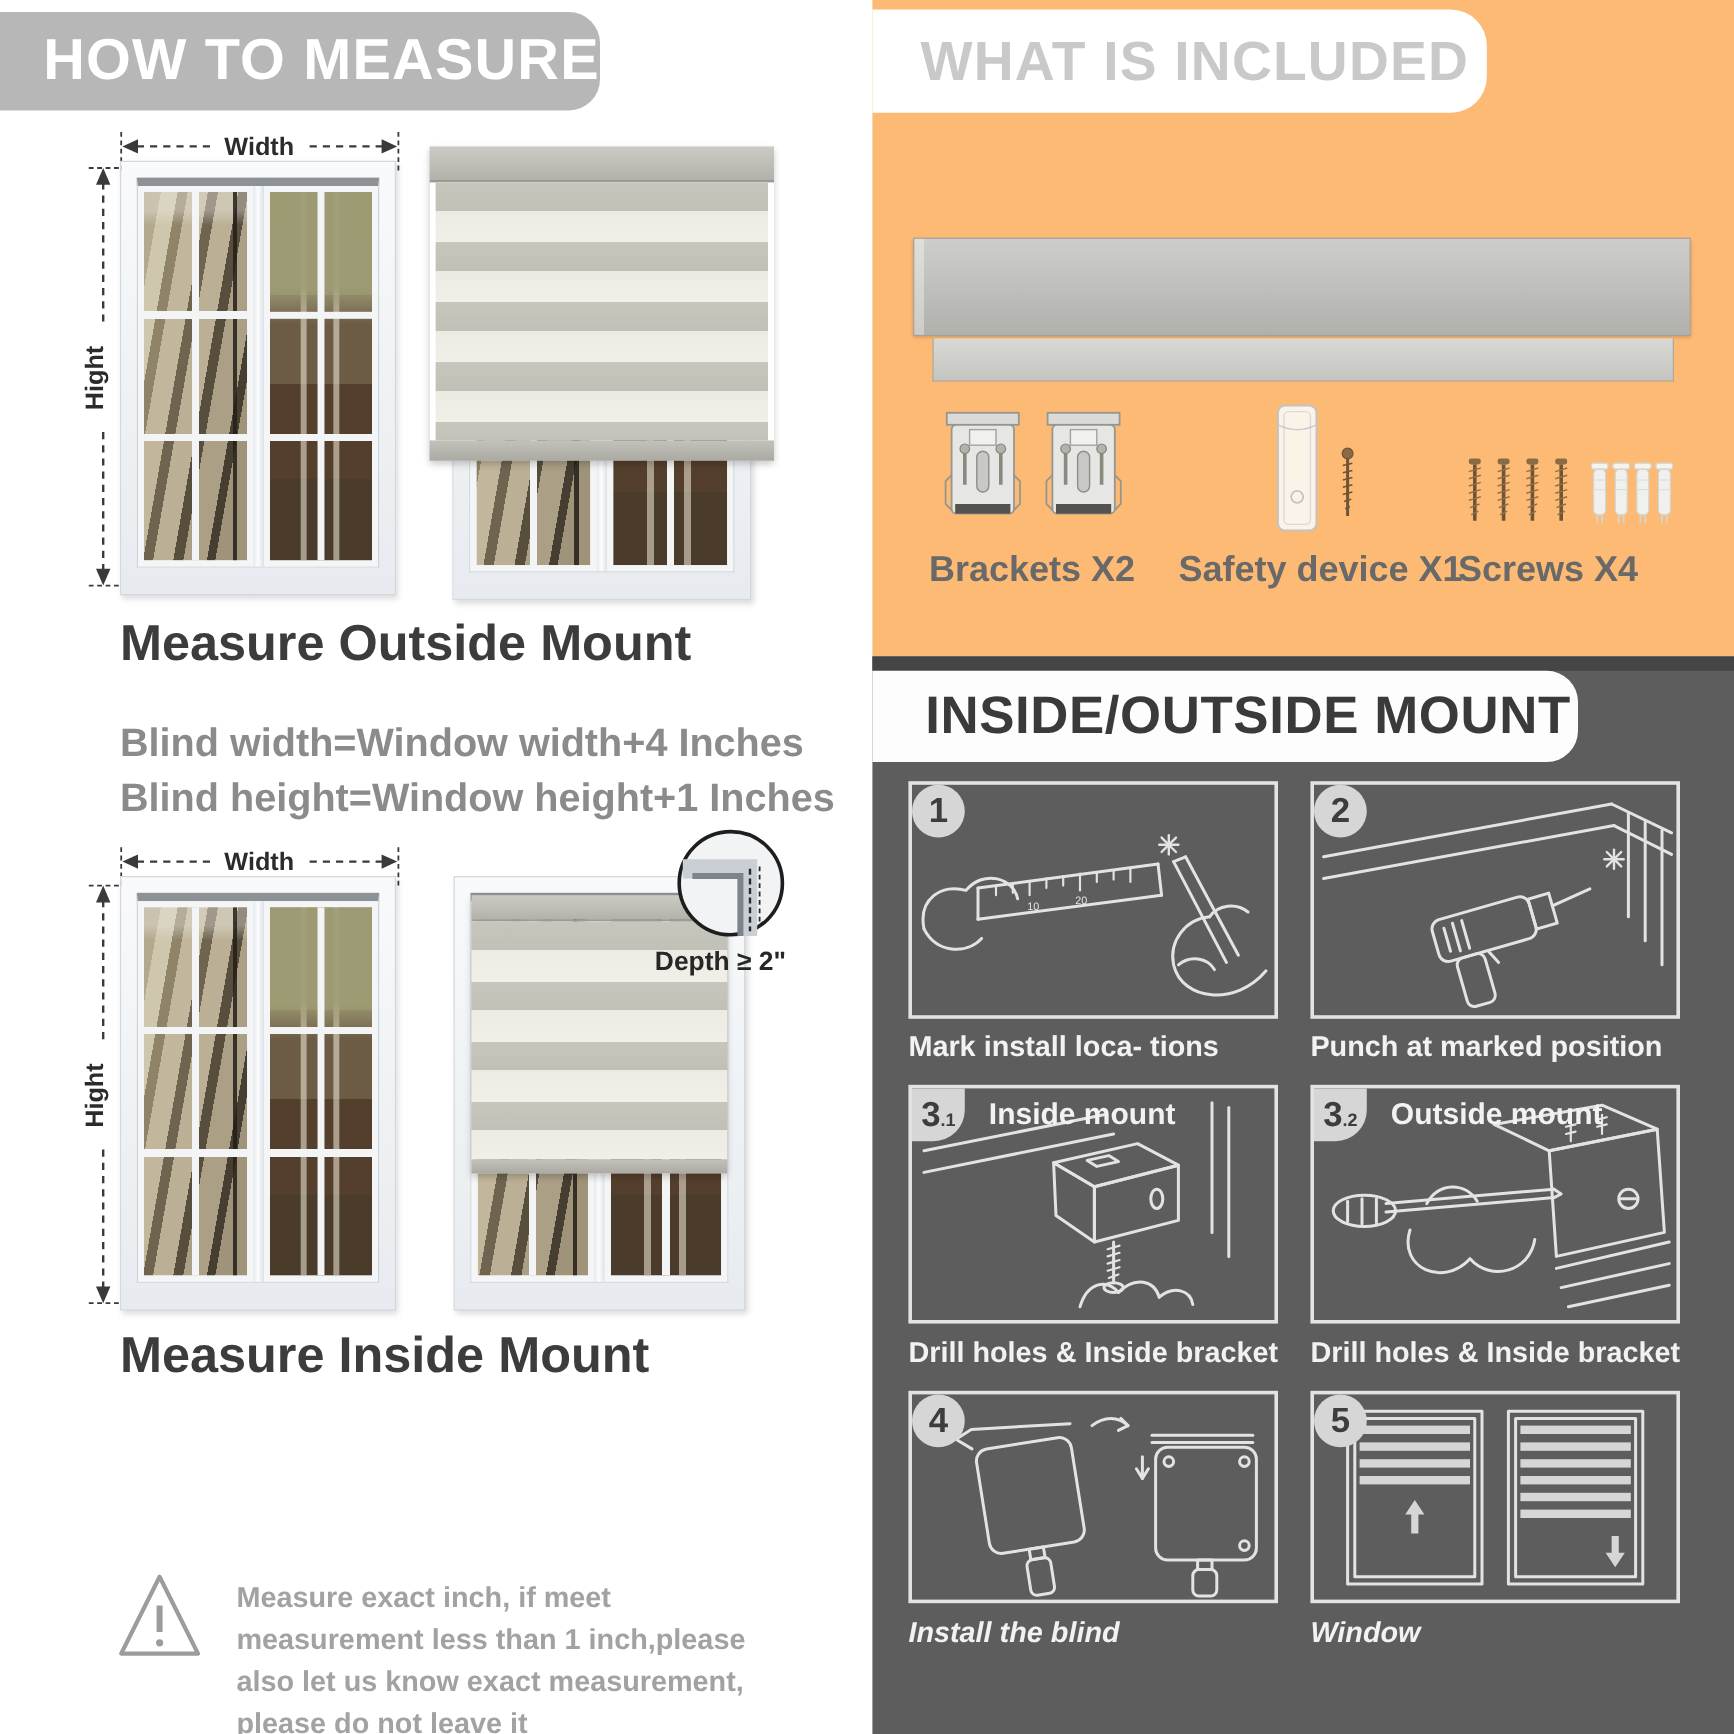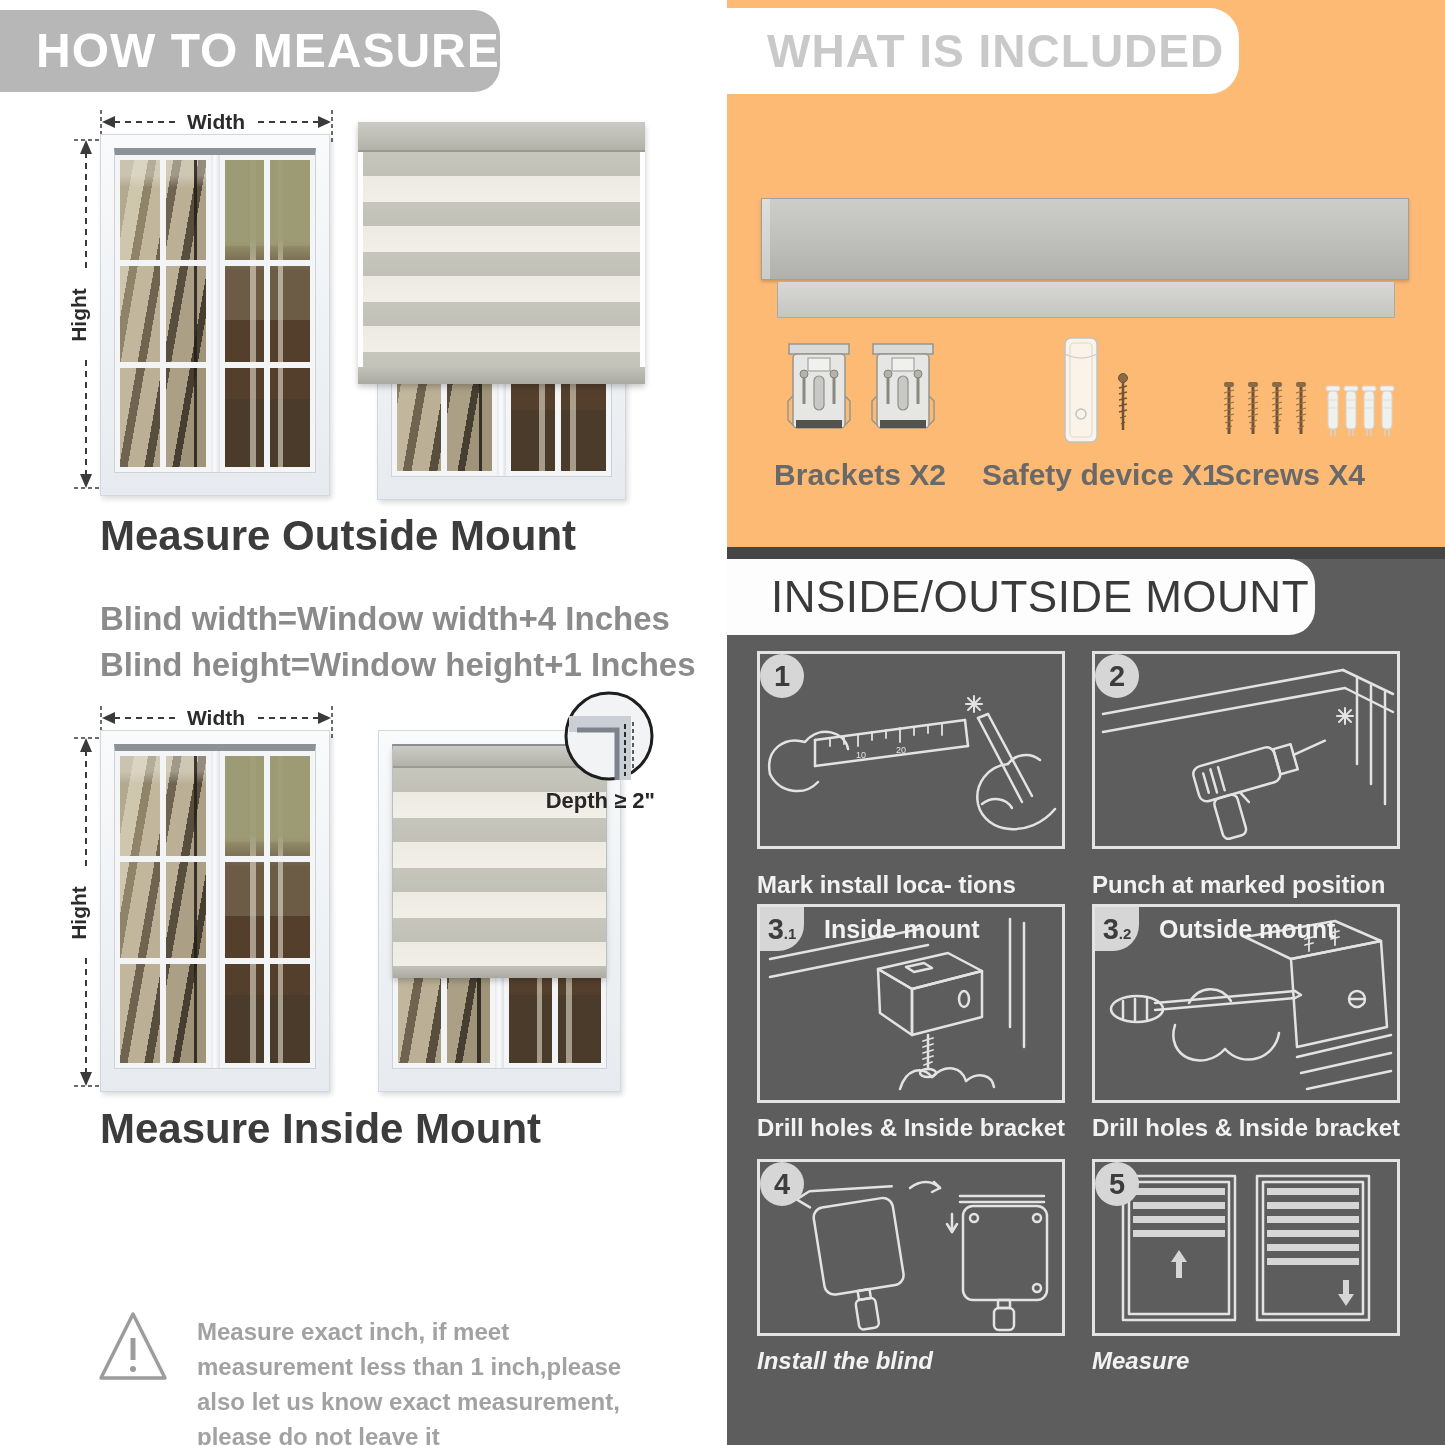--- a/index.html
+++ b/index.html
@@ -85,33 +85,33 @@
     color:#696969; font-size:30px; font-weight:bold; white-space:nowrap; }
   #label-brackets { left:28px;  width:210px; }
   #label-safety   { left:255px; width:212px; }
   #label-screws   { left:463px; width:200px; }
 
   
   #mount-panel { position:absolute; left:727px; top:547px; width:718px; height:898px; background:#5d5d5d; }
   #mount-panel .top-strip { position:absolute; left:0; top:0; width:100%; height:12px; background:#454545; }
   .mount-header { position:absolute; left:0; top:12px; width:588px; height:76px;
     background:#fdfdfd; border-radius:0 26px 26px 0;
-    color:#3a3a3a; font-size:44px; font-weight:normal; letter-spacing:.5px;
+    color:#3a3a3a; font-size:44px; font-weight:bold; letter-spacing:.5px;
     line-height:76px; padding-left:44px; white-space:nowrap; }
   .step-box { position:absolute; width:308px; border:3px solid #e3e3e3; }
   .step-box svg { display:block; }
   .badge { position:absolute; left:0; top:0; min-width:44px; height:44px; padding:0 6px;
     background:#d6d6d6; border-radius:50%; display:flex; align-items:baseline;
     justify-content:center; color:#3d3d3d; font-weight:bold; }
   .badge .n { font-size:29px; line-height:44px; }
   .badge .sub { font-size:15px; line-height:44px; }
   .badge.pill { border-radius:0 0 26px 0; }
   .inner-label { position:absolute; left:64px; top:8px; color:#f2f2f2; font-size:25px; font-weight:bold; white-space:nowrap; }
   .step-caption { position:absolute; width:345px; color:#f2f2f2; font-size:24px; font-weight:bold; white-space:nowrap; }
-  .r1 { top:104px; height:198px; } .r1c { top:312px;margin-top:12px; }
+  .r1 { top:104px; height:198px; } .r1c { top:312px; }
   .r2 { top:357px; height:199px; } .r2c { top:567px; }
   .r3 { top:612px; height:177px; } .r3c { top:800px;font-style:italic; }
   .c1 { left:30px; } .c2 { left:365px; }
   .line-art { stroke:#e3e3e3; stroke-width:2.5; fill:none; stroke-linecap:round; stroke-linejoin:round; }
 </style>
 </head>
 <body>
 
 <div id="canvas">
 
@@ -603,16 +603,16 @@
           <rect x="172" y="82" width="92" height="7"></rect>
             <rect x="172" y="96" width="92" height="7"></rect>
           <path d="M248,118 L254,118 L254,132 L259,132 L251,144 L243,132 L248,132 Z"></path>
         </g>
       </svg>
       <span class="badge">
           <span class="n">5</span>
           <span class="sub"></span>
         </span>
     </div>
-    <div class="step-caption r3c c2">Measure</div>
+    <div class="step-caption r3c c2">Window</div>
   </div>
 
 </div>
 
 </body></html>

